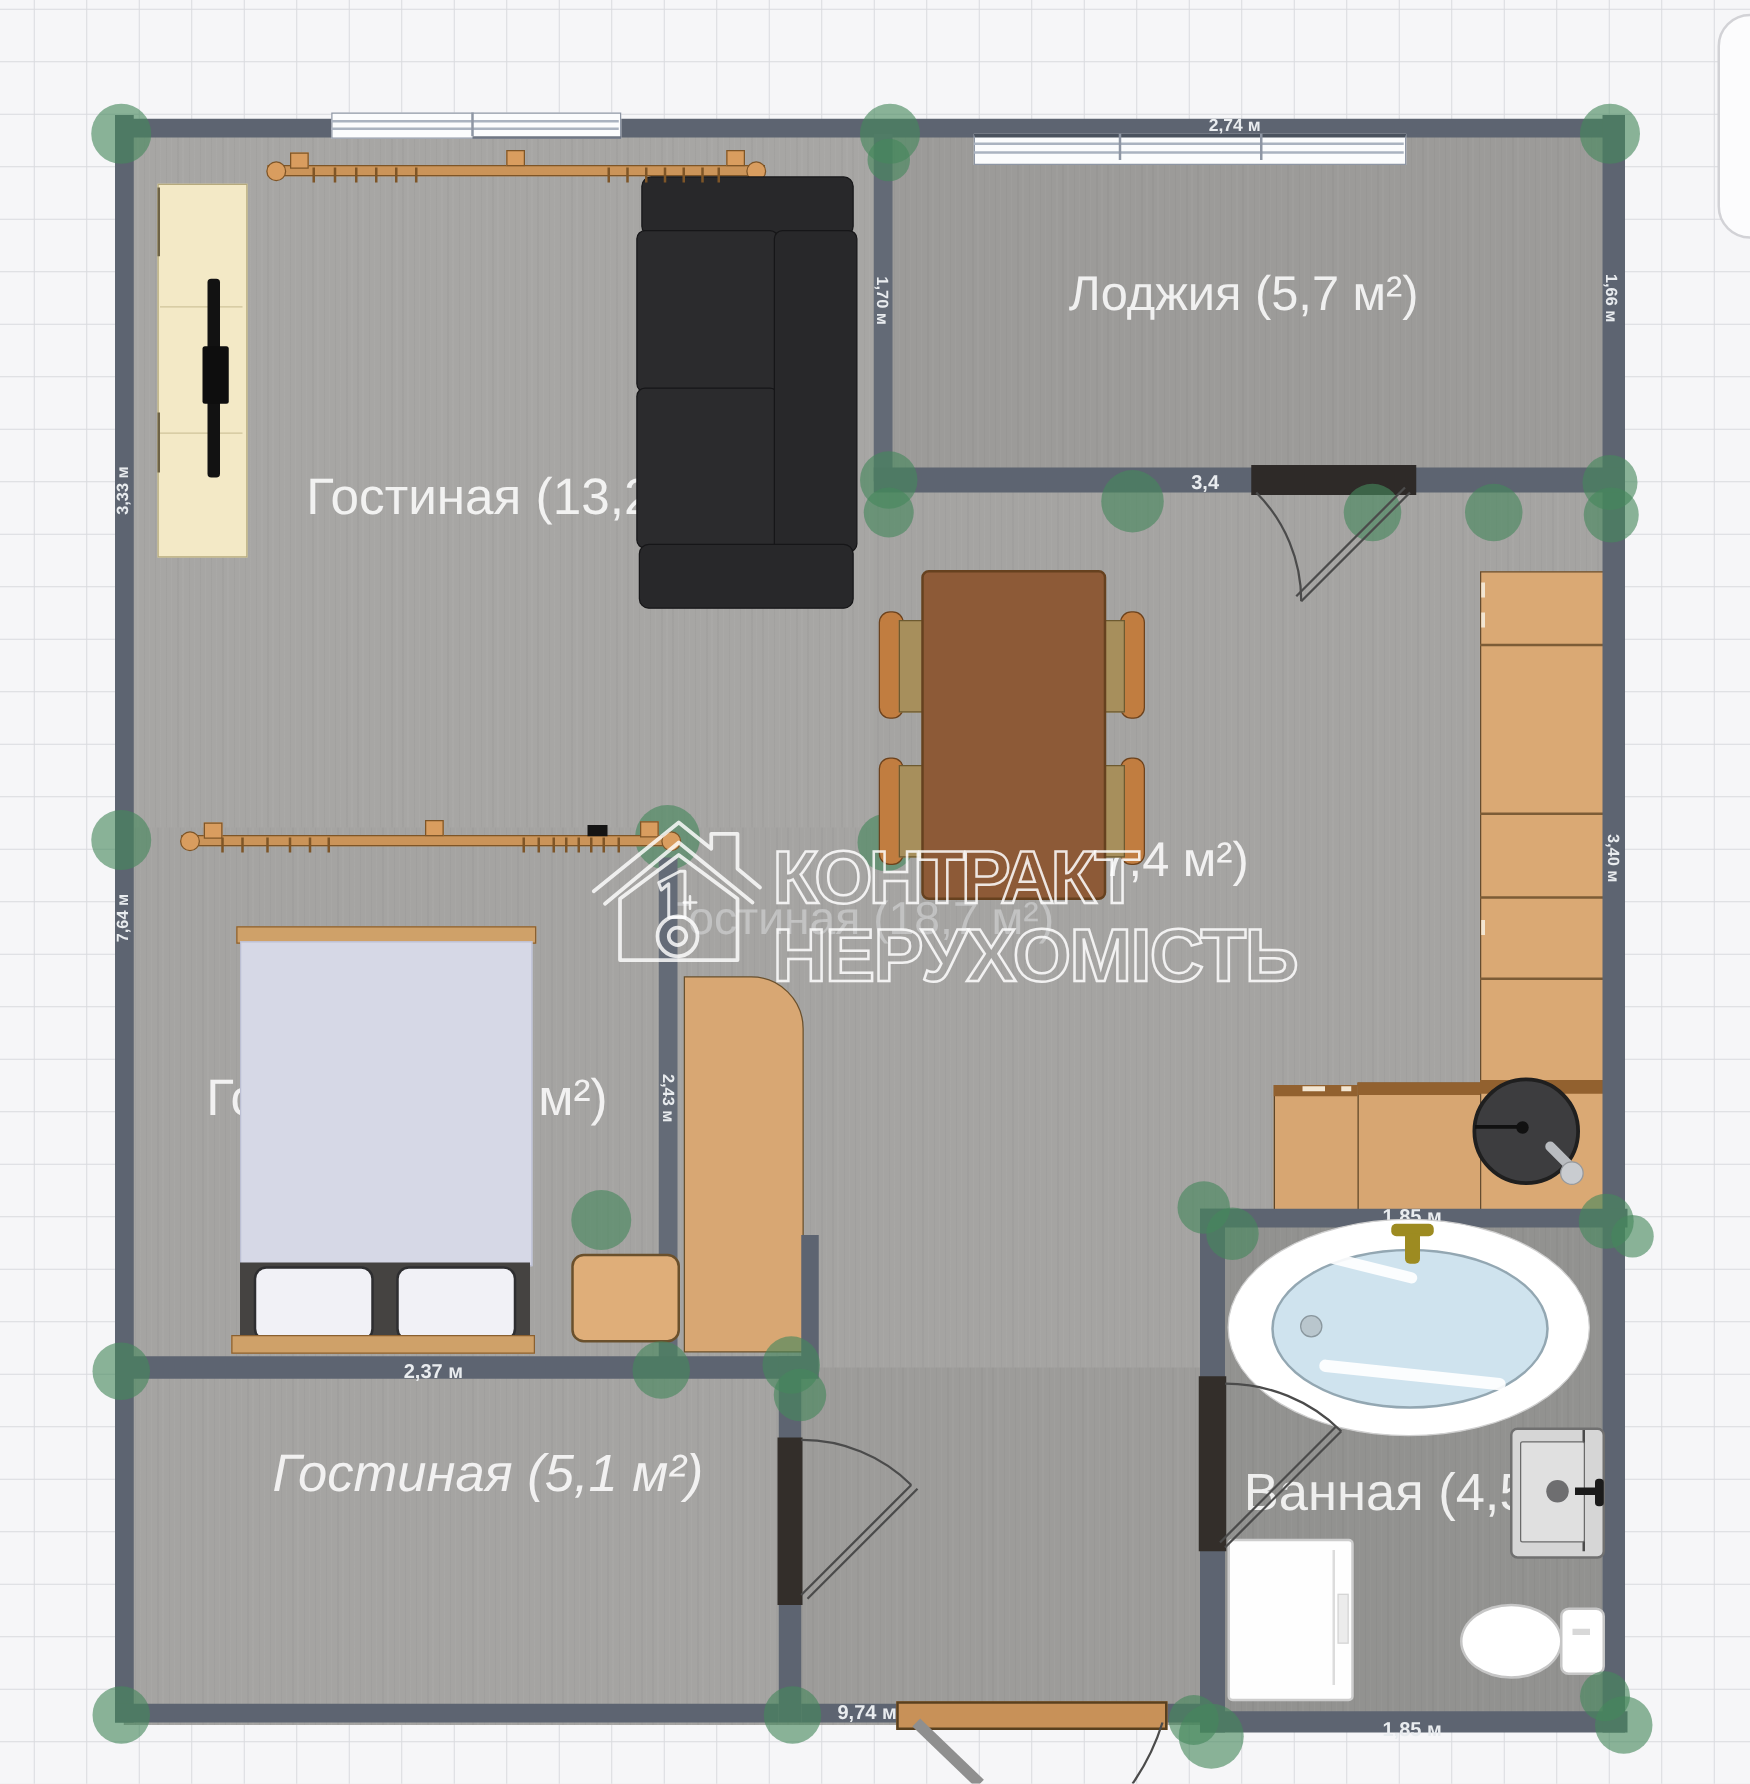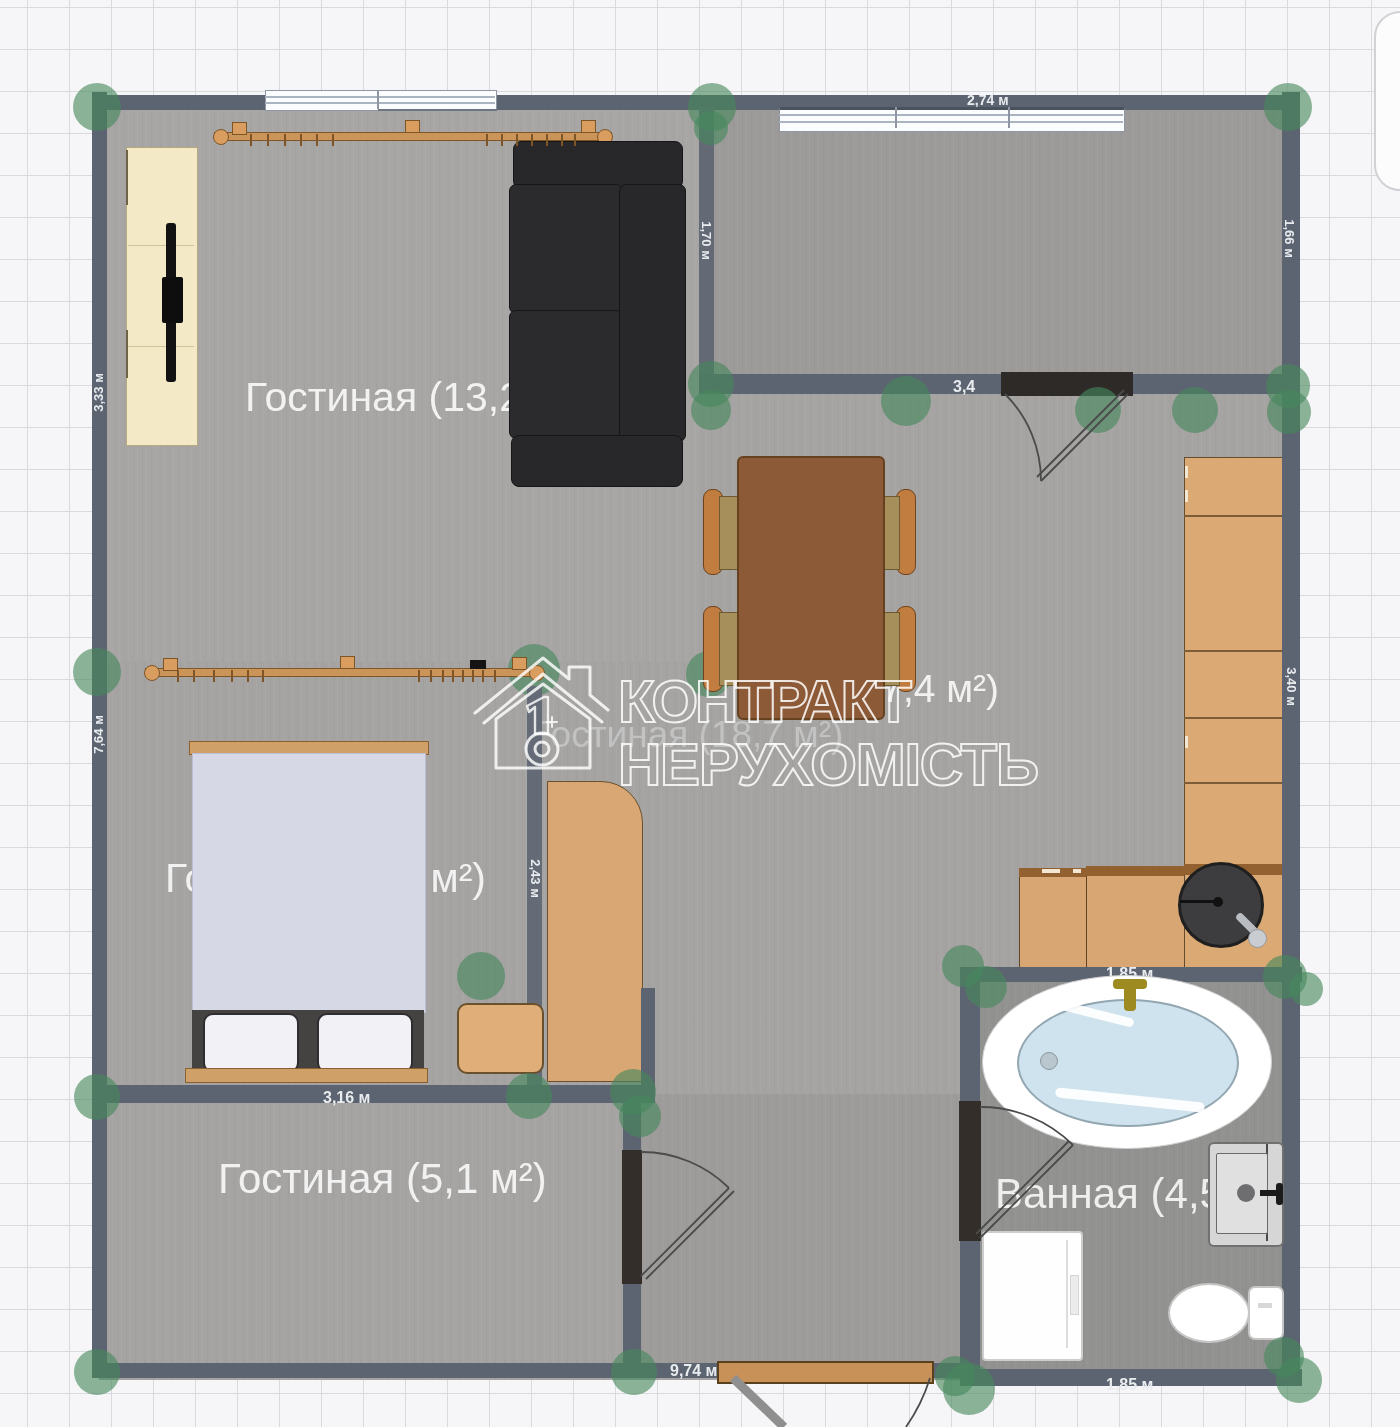--- a/index.html
+++ b/index.html
@@ -26,24 +26,25 @@
 <body>
 <div id="canvas">
 
   <div class="floor tex" style="left:99px;top:99px;width:1189px;height:1281px;background-color:#a5a4a2;"></div>
   <div class="floor tex" style="left:106px;top:106px;width:593px;height:556px;background-color:#a7a6a4;"></div>
   <div class="floor tex" style="left:706px;top:106px;width:576px;height:275px;background-color:#9c9b99;"></div>
   <div class="floor tex" style="left:641px;top:1094px;width:327px;height:272px;background-color:#9d9c9a;"></div>
   <div class="floor tex" style="left:975px;top:975px;width:307px;height:398px;background-color:#929290;"></div>
 
   <div class="lbl" style="left:245px;top:374px;">Гостиная (13,2 м²)</div>
+  <div class="lbl" style="left:855px;top:214px;font-size:39px;">Лоджия (5,7 м²)</div>
   <div class="lbl" style="left:753px;top:667px;font-size:39px;">Кухня (7,4 м²)</div>
   <div class="lbl" style="left:533px;top:714px;font-size:37px;color:rgba(238,241,243,0.4);">Гостиная (18,7 м²)</div>
   <div class="lbl" style="left:165px;top:855px;font-size:41px;">Гостиная (7,6 м²)</div>
-  <div class="lbl" style="left:218px;top:1155px;font-size:42px;">Гостиная (5,1 м²)</div>
+  <div class="lbl" style="left:218px;top:1155px;font-size:42px;font-style:italic;">Гостиная (5,1 м²)</div>
   <div class="lbl" style="left:995px;top:1170px;font-size:42px;">Ванная (4,5 м²)</div>
 
   <div class="wall" style="left:92px;top:95px;width:1208px;height:15px;"></div>
   <div class="wall" style="left:92px;top:92px;width:15px;height:1286px;"></div>
   <div class="wall" style="left:92px;top:1363px;width:531px;height:15px;"></div>
   <div class="wall" style="left:641px;top:1363px;width:327px;height:15px;"></div>
   <div class="wall" style="left:960px;top:1369px;width:342px;height:17px;"></div>
   <div class="wall" style="left:1282px;top:92px;width:18px;height:1294px;"></div>
   <div class="wall" style="left:699px;top:107px;width:15px;height:278px;background:#636a76;"></div>
   <div class="wall" style="left:699px;top:374px;width:601px;height:20px;"></div>
@@ -55,21 +56,21 @@
   <div class="wall" style="left:960px;top:967px;width:342px;height:15px;"></div>
 
   <div class="dim" style="left:967px;top:92px;font-size:14px;">2,74 м</div>
   <div class="dim" style="left:953px;top:378px;">3,4</div>
   <div class="dim" style="left:78px;top:385px;transform:rotate(-90deg);transform-origin:center;width:40px;text-align:center;font-size:13px;">3,33 м</div>
   <div class="dim" style="left:75px;top:727px;transform:rotate(-90deg);width:46px;text-align:center;font-size:13px;">7,64 м</div>
   <div class="dim" style="left:683px;top:233px;transform:rotate(90deg);width:46px;text-align:center;font-size:13px;">1,70 м</div>
   <div class="dim" style="left:1266px;top:231px;transform:rotate(90deg);width:46px;text-align:center;font-size:13px;">1,66 м</div>
   <div class="dim" style="left:1268px;top:679px;transform:rotate(90deg);width:46px;text-align:center;font-size:13px;">3,40 м</div>
   <div class="dim" style="left:512px;top:871px;transform:rotate(90deg);width:46px;text-align:center;font-size:13px;">2,43 м</div>
-  <div class="dim" style="left:323px;top:1089px;">3,16 м</div>
+  <div class="dim" style="left:323px;top:1089px;">2,37 м</div>
   <div class="dim" style="left:670px;top:1362px;">9,74 м</div>
   <div class="dim" style="left:1106px;top:1376px;">1,85 м</div>
   <div class="dim" style="left:1106px;top:965px;z-index:6;">1,85 м</div>
 
   <div class="f4" style="left:126px;top:147px;width:70px;height:297px;background:#f3e9c6;border:1px solid #b6aa7d;"></div>
   <div class="f4" style="left:128px;top:245px;width:66px;height:1px;background:#cfc49a;"></div>
   <div class="f4" style="left:128px;top:346px;width:66px;height:1px;background:#cfc49a;"></div>
   <div class="f4" style="left:126px;top:150px;width:2px;height:55px;background:#6e6346;"></div>
   <div class="f4" style="left:126px;top:330px;width:2px;height:48px;background:#6e6346;"></div>
   <div class="f4" style="left:166px;top:223px;width:10px;height:159px;background:#121212;border-radius:3px;"></div>

